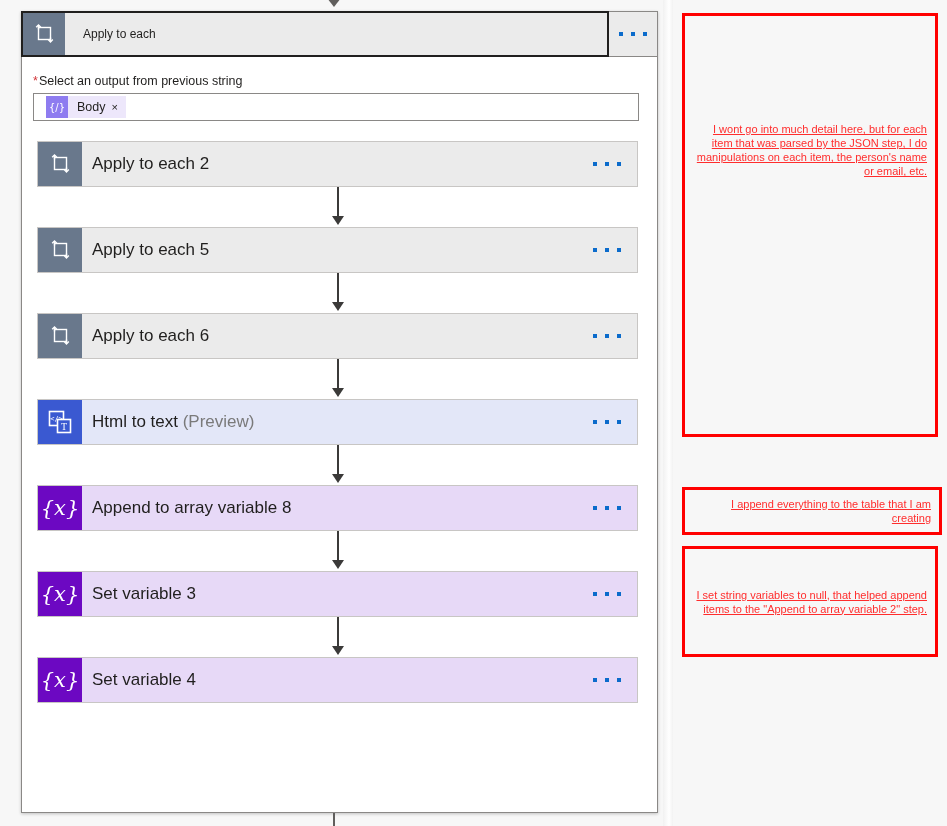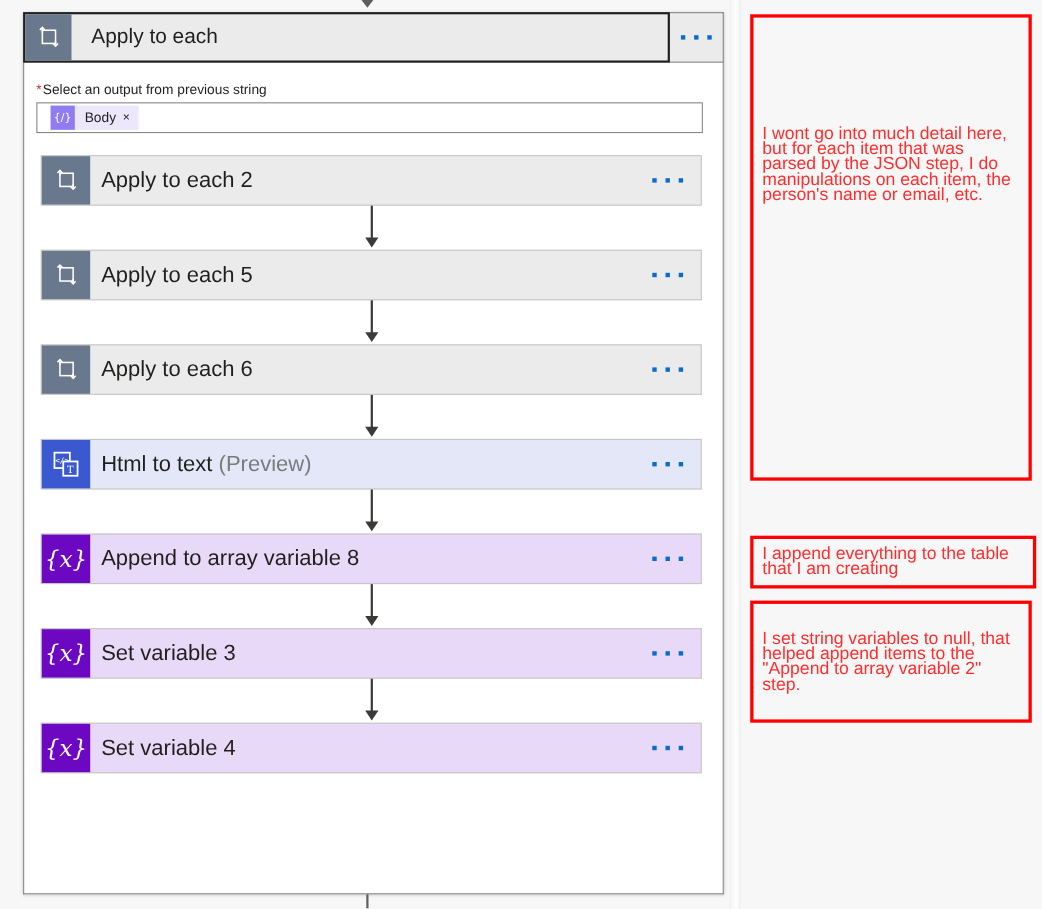--- a/index.html
+++ b/index.html
@@ -76,21 +76,21 @@
     width: 42px;
     height: 42px;
     flex: 0 0 42px;
     background: #69788c;
     display: flex;
     align-items: center;
     justify-content: center;
   }
   #scope-header .card-title {
     padding-left: 18px;
-    font-size: 19px;
+    font-size: 12px;
     color: #201f1e;
   }
 
   
   #scope-header-menu {
     position: absolute;
     left: 609px;
     top: 11px;
     width: 49px;
     height: 46px;
@@ -180,21 +180,21 @@
   .card .card-icon {
     width: 44px;
     height: 44px;
     flex: 0 0 44px;
     display: flex;
     align-items: center;
     justify-content: center;
   }
   .card .card-title {
     padding-left: 10px;
-    font-size: 20px;
+    font-size: 17px;
     color: #201f1e;
     white-space: nowrap;
   }
   .card .card-title .sub {
     color: #7a7a7a;
   }
   .card .card-menu {
     position: absolute;
     right: 16px;
     top: 0;
@@ -285,24 +285,25 @@
     box-sizing: border-box;
     border: 3px solid #ff0000;
     background: #f7f7f7;
     display: flex;
     align-items: center;
     justify-content: center;
     padding: 0 8px;
   }
   .annotation .note-text {
     color: #ff2d2d;
-    font-size: 16px;
+    font-size: 11px;
     line-height: 14px;
-    text-align: left;
+    text-align: right;
     font-family: "Liberation Sans", sans-serif;
+    text-decoration: underline;
   }
   #annotation-1 { left: 9px;  top: 13px;  width: 256px; height: 424px; }
   #annotation-1 .note-text { margin-bottom: 150px; }
   #annotation-2 { left: 9px;  top: 487px; width: 260px; height: 48px; }
   #annotation-3 { left: 9px;  top: 546px; width: 256px; height: 111px; }
 </style>
 </head>
 <body>
 
 <div id="designer-pane">

